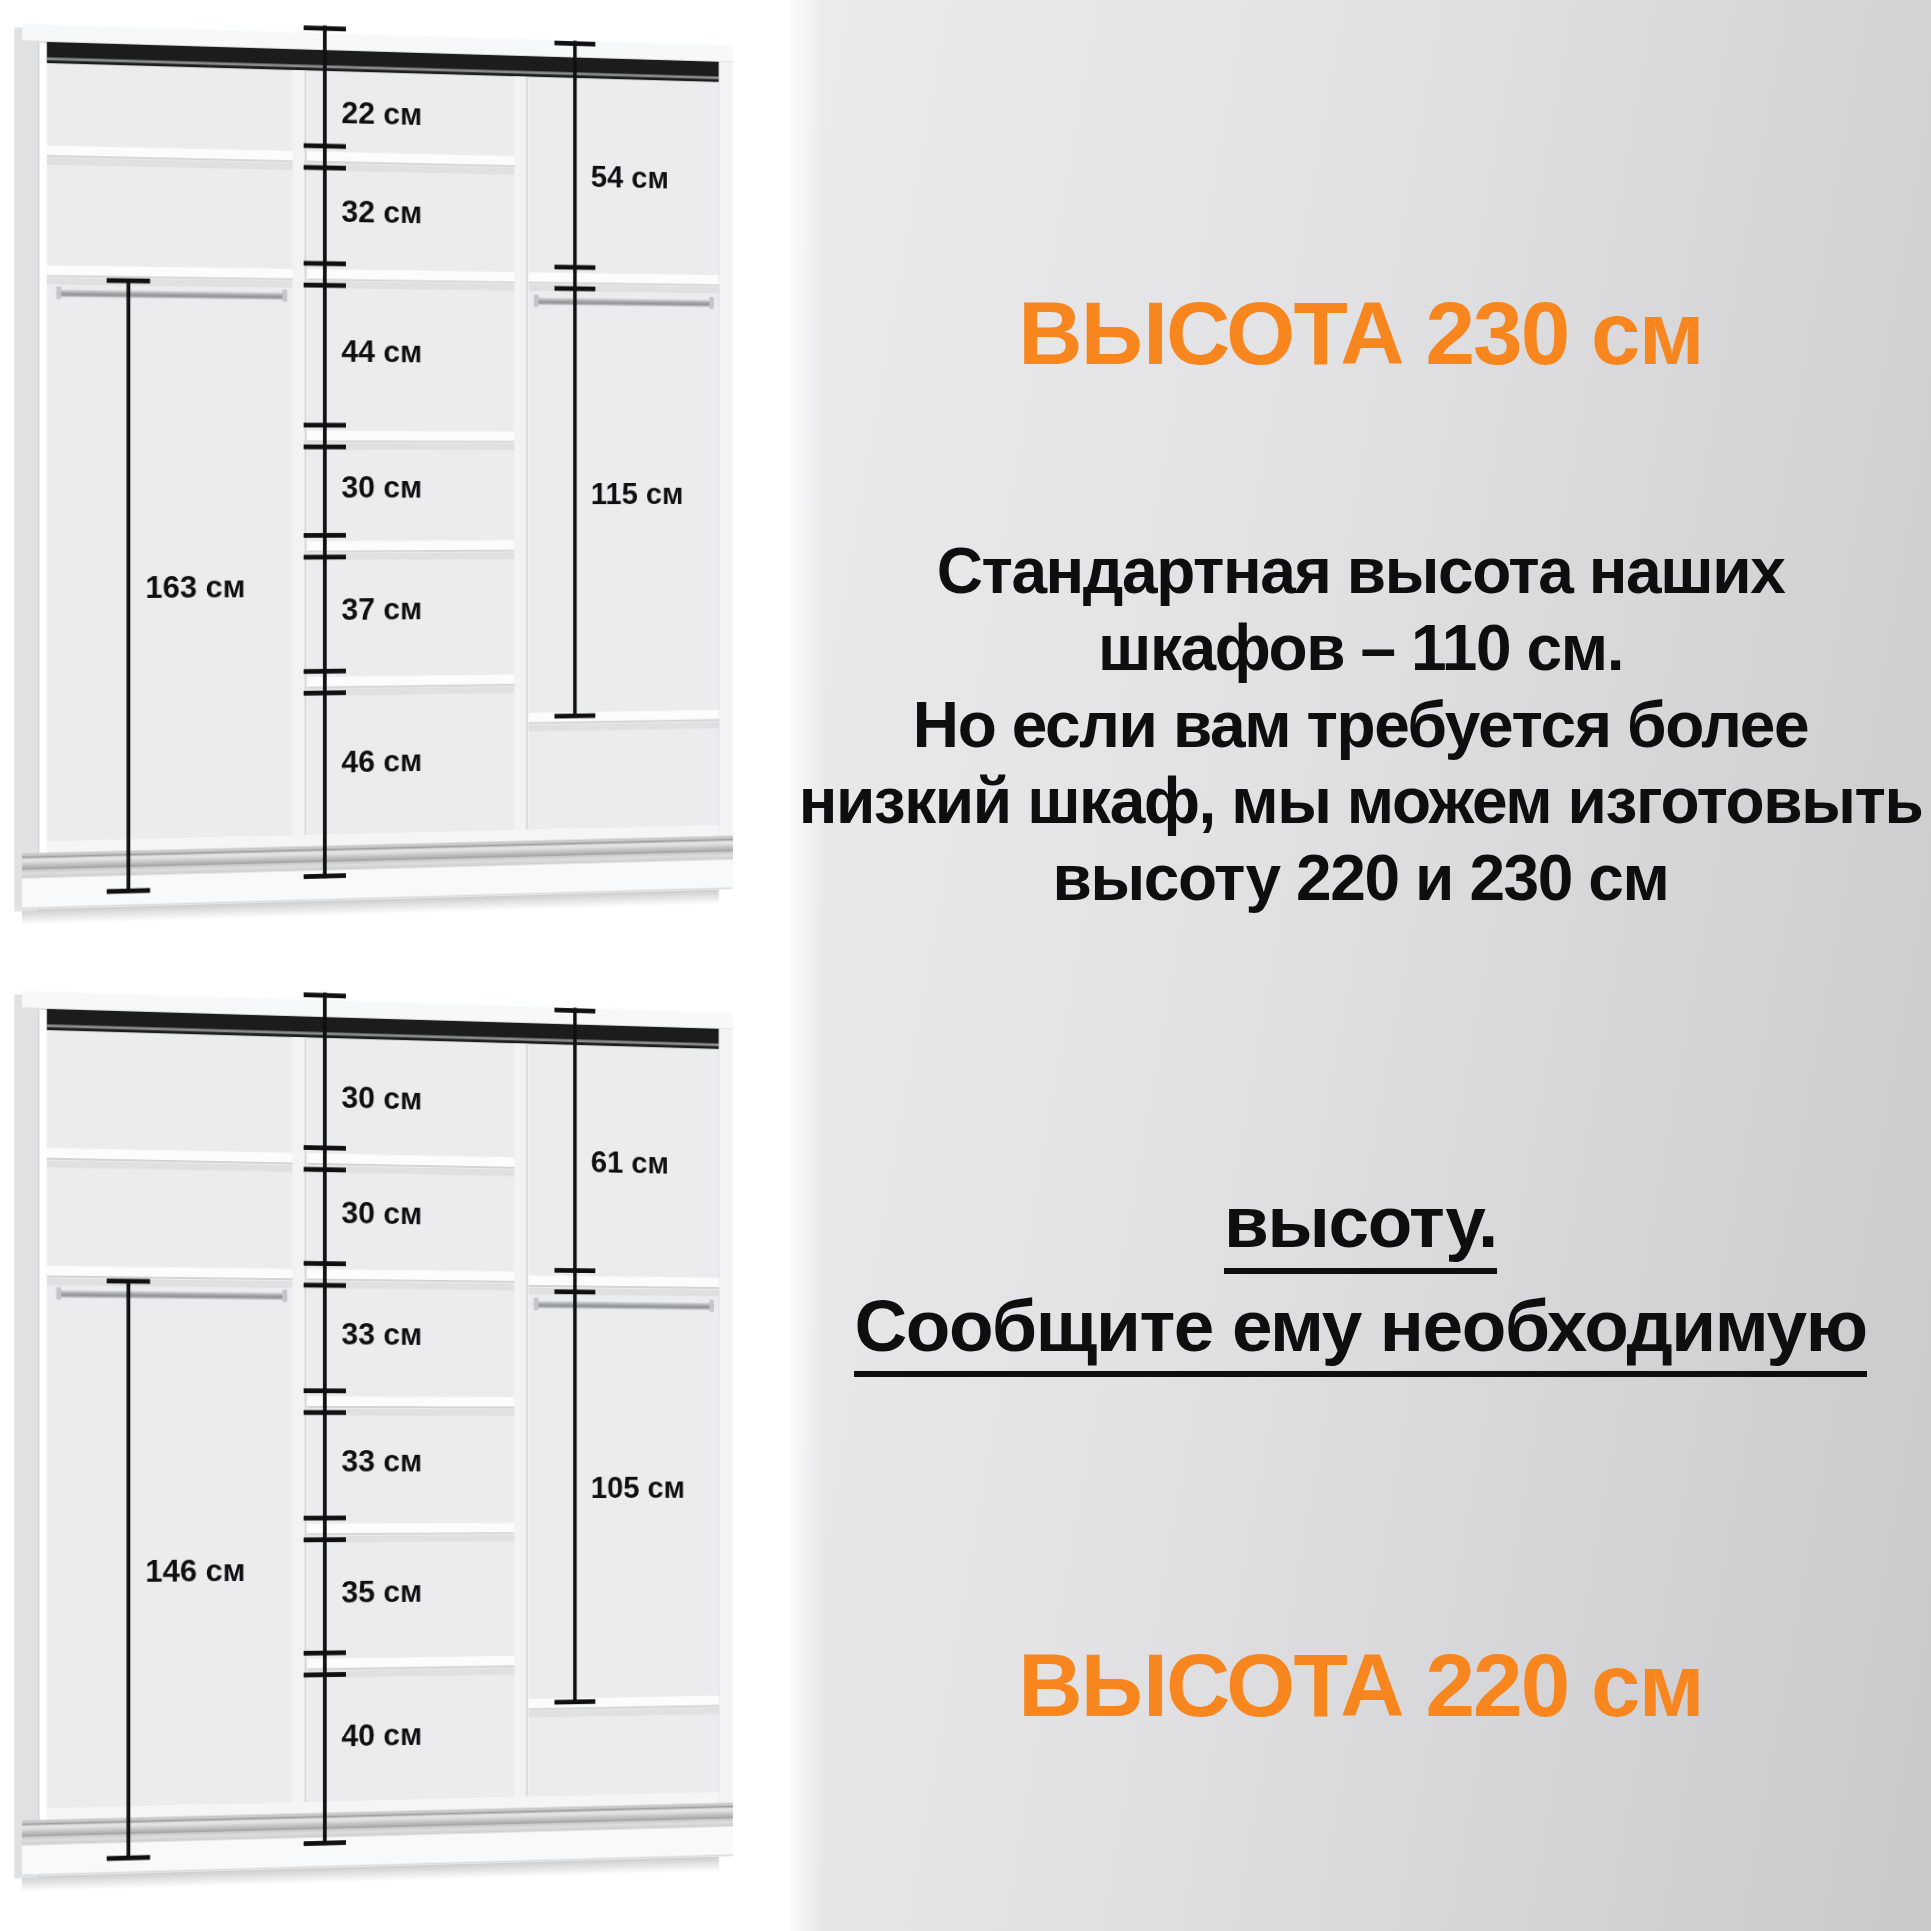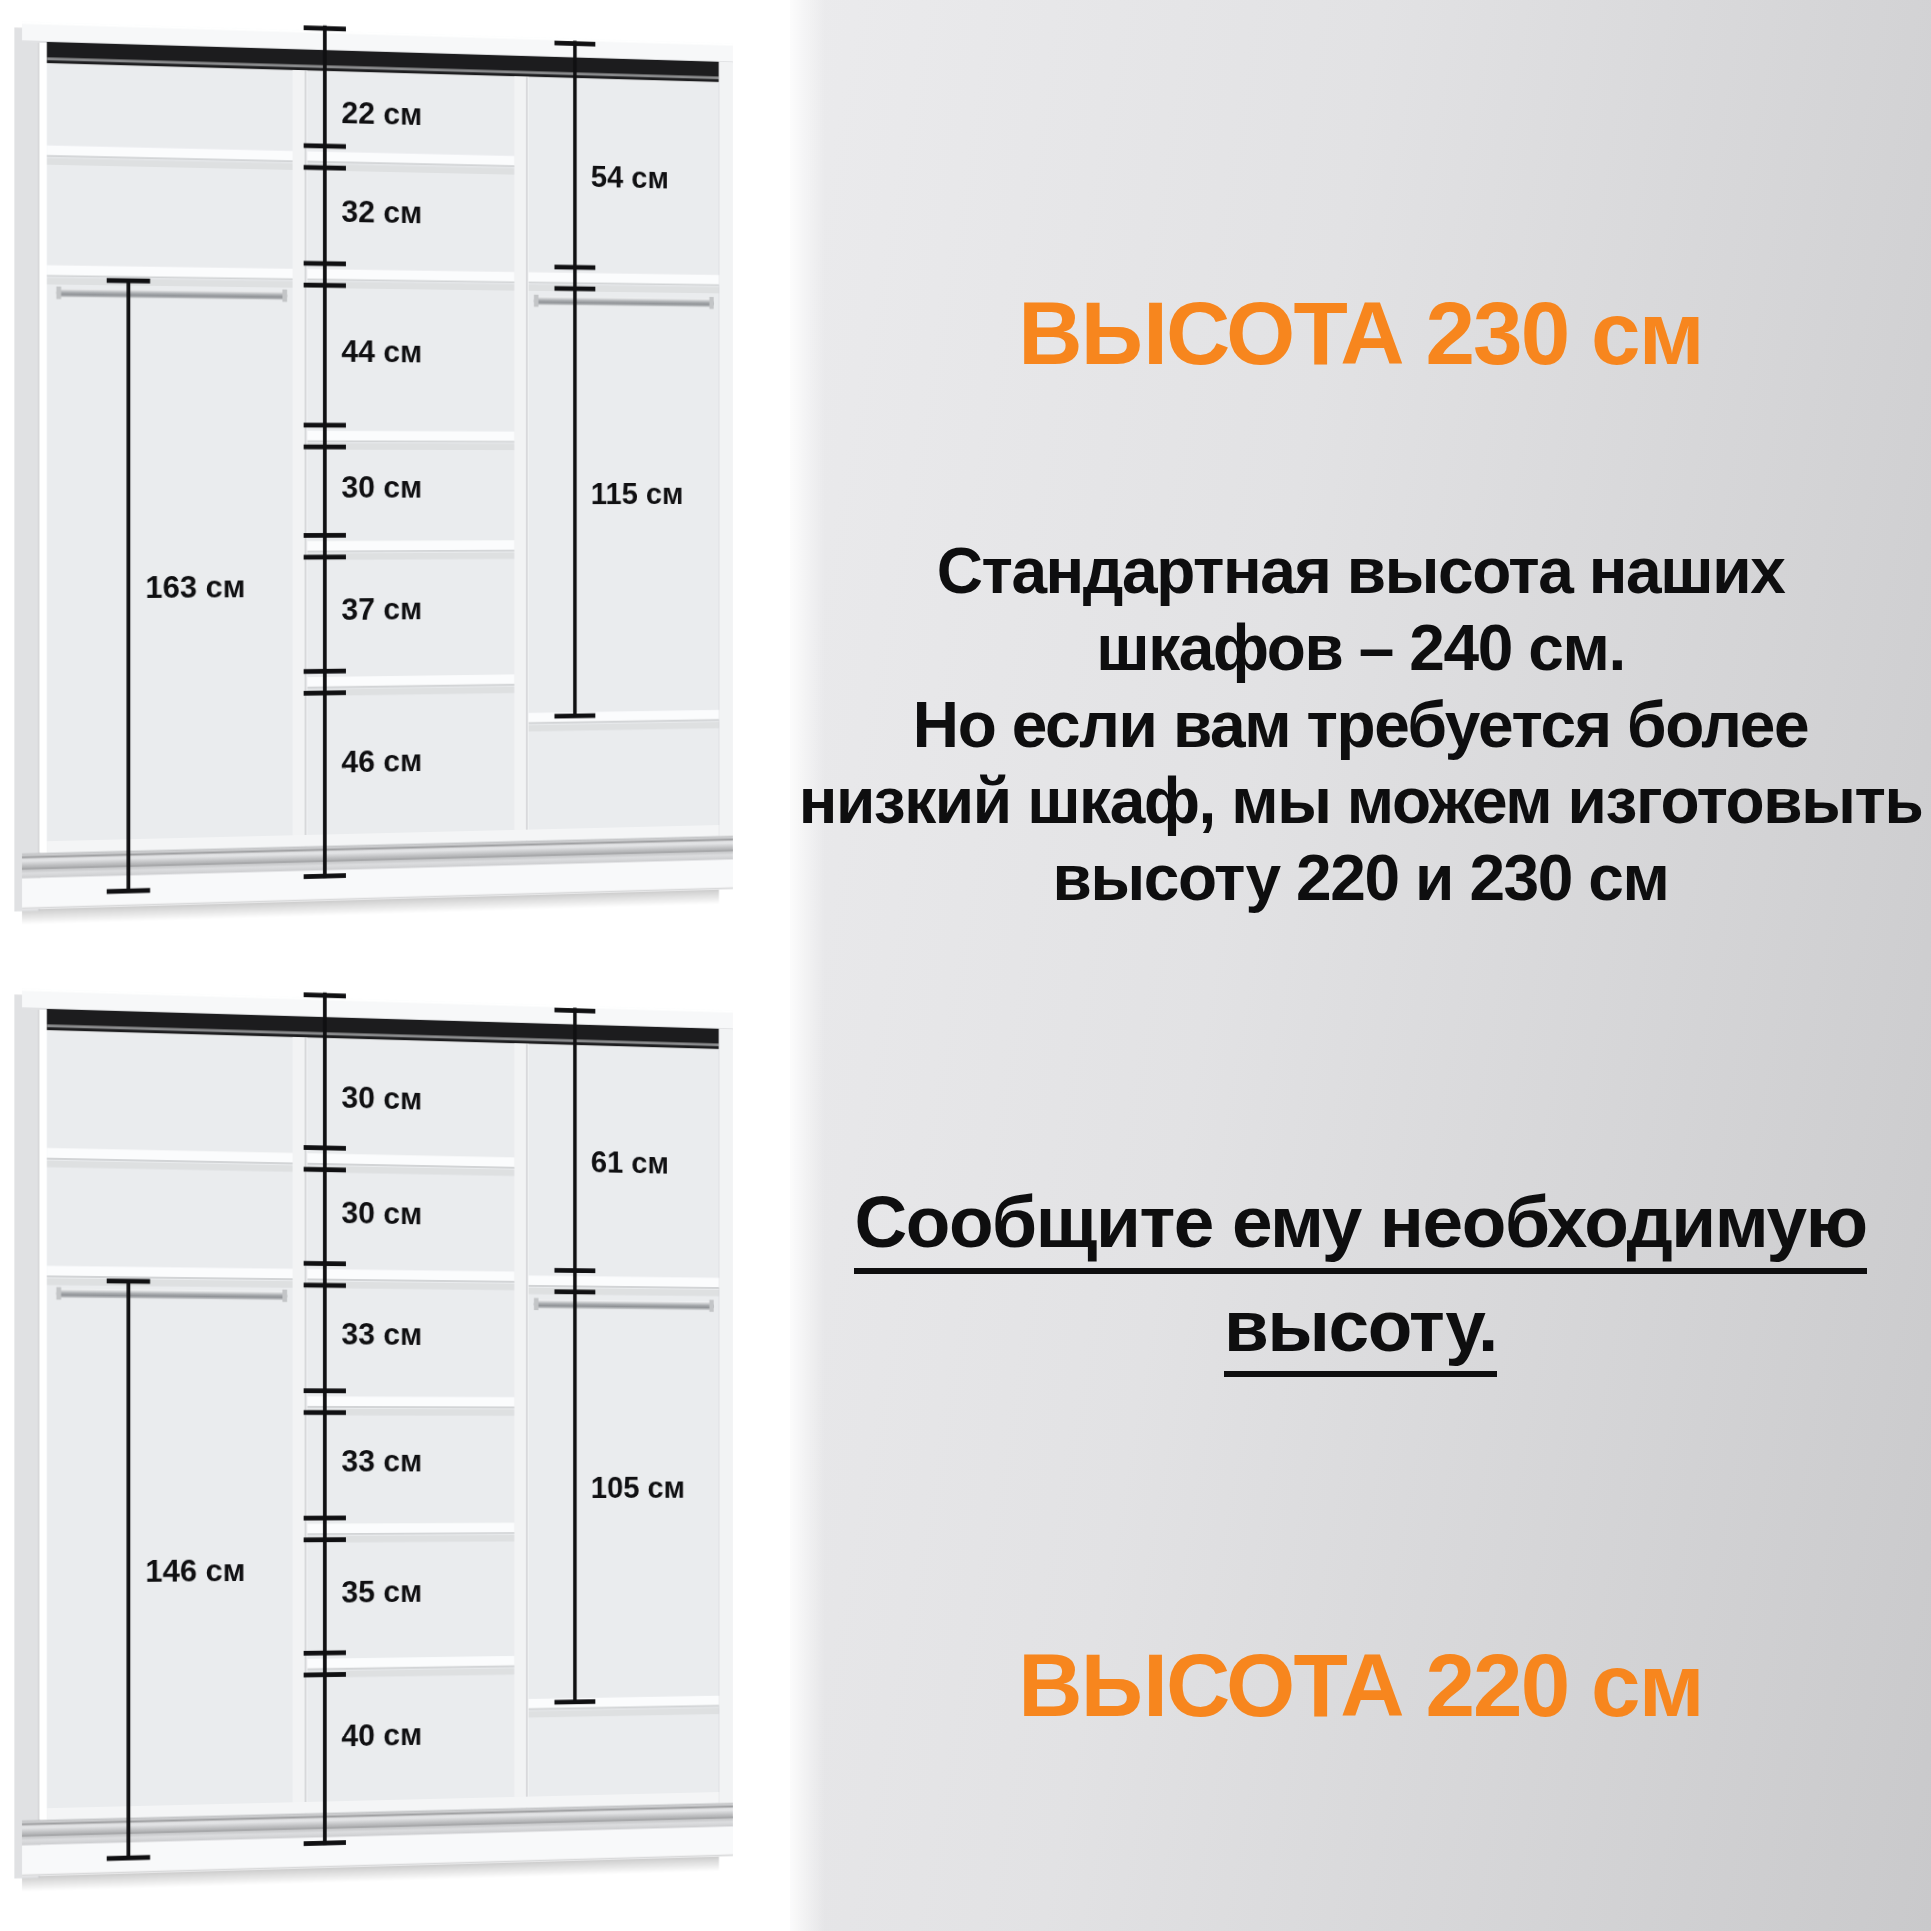--- a/index.html
+++ b/index.html
@@ -266,27 +266,27 @@
         <text x="626" y="540.0348258706467" font-size="33">105 см</text>
       </svg>
   </div>
 </div>
 
 <aside class="panel">
   <div class="panel-title" id="title-top">ВЫСОТА 230 см</div>
 
   <div class="para1">
     <div>Стандартная высота наших</div>
-    <div>шкафов – 240 см.</div>
+    <div>шкафов – 110 см.</div>
     <div>Но если вам требуется более</div>
     <div>низкий шкаф, мы можем изготовыть</div>
     <div>высоту 220 и 230 см</div>
   </div>
 
 
   <div class="para3">
+    <div><span class="u">высоту.</span></div>
     <div><span class="u">Сообщите ему необходимую</span></div>
-    <div><span class="u">высоту.</span></div>
   </div>
 
   <div class="panel-title" id="title-bottom">ВЫСОТА 220 см</div>
 </aside>
 
 
 </body></html>

